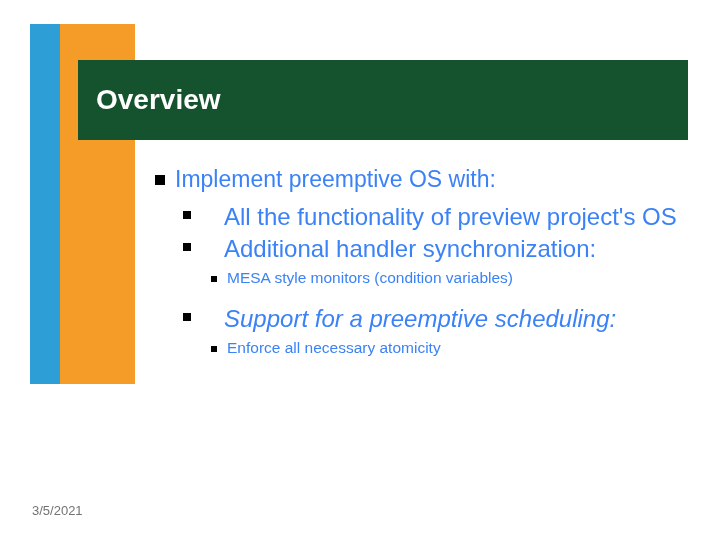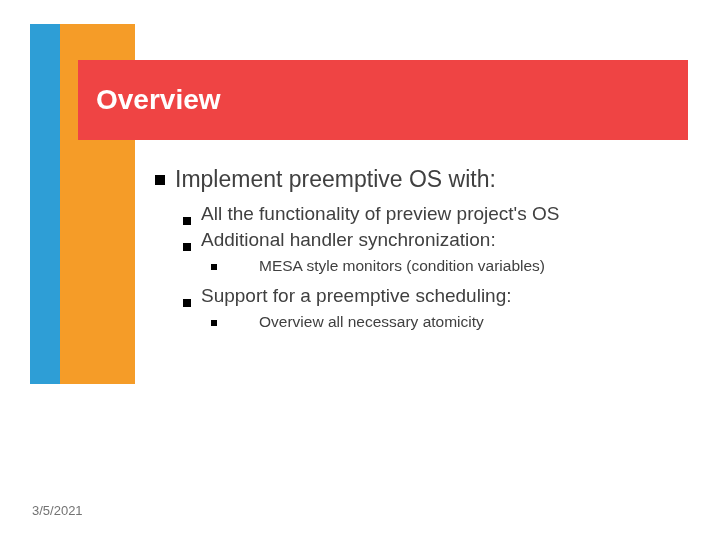--- a/index.html
+++ b/index.html
@@ -25,68 +25,68 @@
     width: 75px;
     height: 360px;
     background: #f59c28;
   }
   .title-bar {
     position: absolute;
     left: 78px;
     top: 60px;
     width: 610px;
     height: 80px;
-    background: #ef4444;
+    background: #14532d;
     display: flex;
     align-items: center;
     padding-left: 18px;
   }
   .title-text {
     color: #ffffff;
     font-size: 28px;
     font-weight: bold;
   }
   .content {
     position: absolute;
     left: 155px;
     top: 166px;
     width: 530px;
-    color: #404040;
+    color: #3b82f6;
   }
   .lvl1 {
     font-size: 23px;
     margin-bottom: 10px;
     display: flex;
     align-items: flex-start;
   }
   .lvl2 {
-    font-size: 19px;
+    font-size: 24px;
     margin-left: 28px;
     margin-bottom: 4px;
     display: flex;
-    align-items: flex-end;
+    align-items: flex-start;
+    gap: 23px;
   }
   .lvl3 {
     font-size: 15.5px;
     margin-left: 56px;
     margin-top: 6px;
     margin-bottom: 6px;
     display: flex;
     align-items: flex-start;
-    gap: 32px;
   }
   .bullet {
     display: inline-block;
     margin-right: 10px;
     flex-shrink: 0;
   }
   .lvl1 .bullet { width: 10px; height: 10px; background:#000; margin-top: 9px; }
   .lvl2 .bullet { width: 8px; height: 8px; background:#000; margin-top: 8px; }
   .lvl3 .bullet { width: 6px; height: 6px; background:#000; margin-top: 7px; }
-  .gap-above { margin-top: 10px; }
+  .gap-above { margin-top: 18px; font-style: italic; }
   .footer-date {
     position: absolute;
     left: 32px;
     bottom: 22px;
     font-size: 13px;
     color: #737373;
   }
 </style>
 </head>
 <body>
@@ -121,18 +121,18 @@
   </div>
 
   <div class="lvl2 gap-above">
     <span class="bullet"></span>
     <span>Support for a preemptive scheduling:</span>
   </div>
 
 
   <div class="lvl3">
     <span class="bullet"></span>
-    <span>Overview all necessary atomicity</span>
+    <span>Enforce all necessary atomicity</span>
   </div>
 
 </div>
 
 <div class="footer-date">3/5/2021</div>
 
 </body></html>

